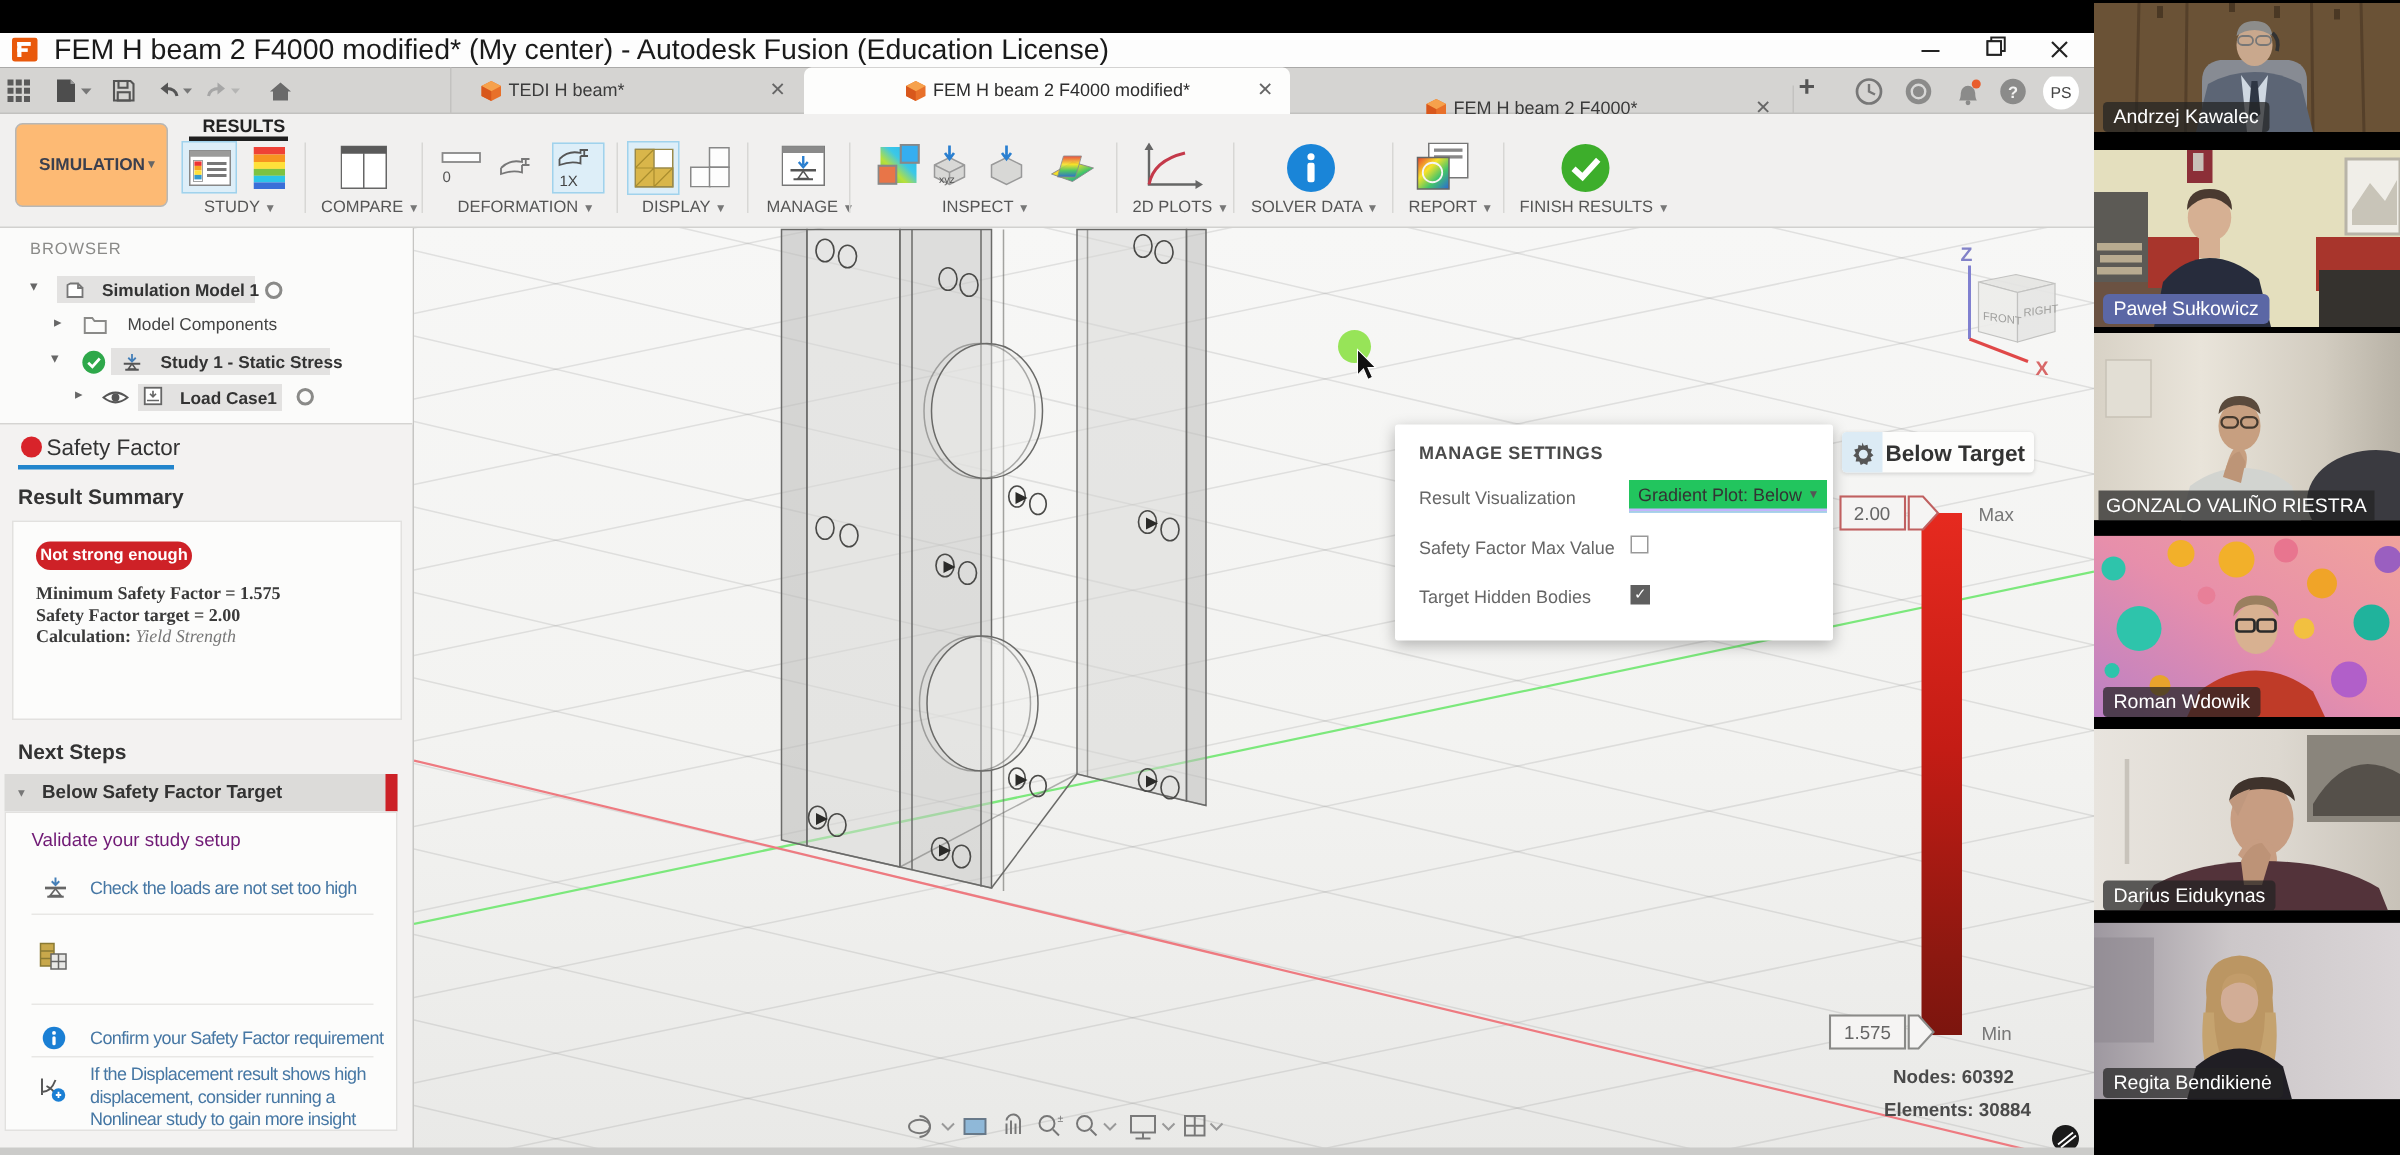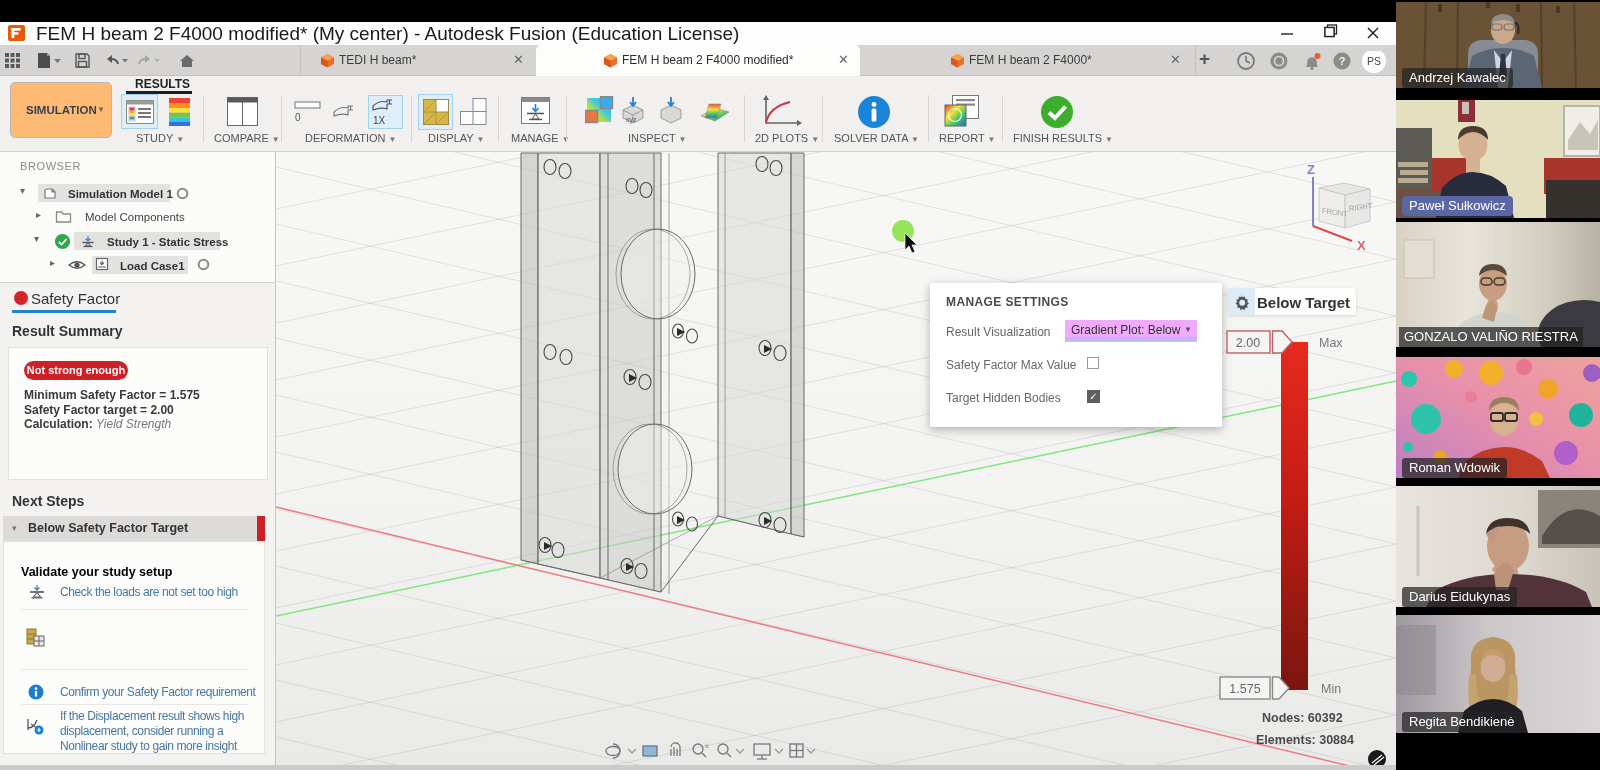--- a/index.html
+++ b/index.html
@@ -88,21 +88,21 @@
   </div>
 
   <div class="abs" style="left:536px;top:0;width:324px;height:31px;background:#fdfdfc;border-radius:5px 5px 0 0;">
     <svg class="abs" style="left:67px;top:8px" width="15" height="15">
         <use href="#cube"></use>
       </svg>
     <div class="abs" style="left:86px;top:8px;font-size:12px;color:#2d2d2d;">FEM H beam 2 F4000 modified*</div>
     <div class="abs" style="left:302px;top:7px;font-size:13px;color:#666;">✕</div>
   </div>
 
-  <div class="abs" style="left:860px;top:0;width:336px;height:31px;border-right:1px solid #c3c2c0;">
+  <div class="abs" style="left:860px;top:12px;width:336px;height:31px;border-right:1px solid #c3c2c0;">
     <svg class="abs" style="left:90px;top:8px" width="15" height="15">
         <use href="#cube"></use>
       </svg>
     <div class="abs" style="left:109px;top:8px;font-size:12px;color:#3b3b3b;">FEM H beam 2 F4000*</div>
     <div class="abs" style="left:310px;top:7px;font-size:13px;color:#666;">✕</div>
   </div>
 
   <div class="abs" style="left:1199px;top:3px;font-size:19px;color:#555;font-weight:bold;">+</div>
   <svg class="abs" style="left:1236px;top:6px" width="160" height="26">
 
@@ -350,35 +350,35 @@
   <div class="abs" style="left:14px;top:139px;width:14px;height:14px;border-radius:50%;background:#d8232a;"></div>
   <div class="abs" style="left:31px;top:138px;font-size:15px;color:#333;">Safety Factor</div>
   <div class="abs" style="left:12px;top:158px;width:104px;height:3px;background:#2285cc;"></div>
 
   <div class="abs" style="left:12px;top:171px;font-size:14px;font-weight:bold;color:#333;">Result Summary</div>
 
   <div class="abs" style="left:8px;top:195px;width:260px;height:133px;background:#fcfcfb;border:1px solid #e2e1df;">
     <div class="abs" style="left:15px;top:13px;width:104px;height:19px;background:#ce2127;border-radius:10px;">
       <div class="abs" style="left:0;top:3px;width:104px;text-align:center;font-size:11px;font-weight:bold;color:#fff;">Not strong enough</div>
     </div>
-    <div class="abs" style="left:15px;top:40px;font-size:12px;font-weight:bold;color:#3a3a3a;line-height:14.6px;white-space:nowrap;">
+    <div class="abs" style="left:15px;top:40px;font-size:12px;font-weight:bold;color:#3a3a3a;line-height:14.6px;white-space:nowrap;font-family:Liberation Serif, serif;">
       Minimum Safety Factor = 1.575<br>Safety Factor target = 2.00<br>Calculation: <span style="font-weight:normal;font-style:italic;color:#777;">Yield Strength</span>
     </div>
   </div>
 
   <div class="abs" style="left:12px;top:341px;font-size:14px;font-weight:bold;color:#333;">Next Steps</div>
 
   <div class="abs" style="left:3px;top:364px;width:262px;height:25px;background:#dcdbd9;">
     <div class="abs" style="left:9px;top:7px;font-size:9px;color:#777;">▾</div>
     <div class="abs" style="left:25px;top:5px;font-size:12.5px;font-weight:bold;color:#333;">Below Safety Factor Target</div>
     <div class="abs" style="left:254px;top:0;width:8px;height:25px;background:#cc2127;"></div>
   </div>
 
   <div class="abs" style="left:3px;top:389px;width:262px;height:213px;background:#fcfcfb;border:1px solid #e2e1df;">
-    <div class="abs" style="left:17px;top:23px;font-size:12.5px;font-weight:bold;color:#000000;">Validate your study setup</div>
+    <div class="abs" style="left:17px;top:11px;font-size:12.5px;font-weight:normal;color:#701a75;">Validate your study setup</div>
     <svg class="abs" style="left:24px;top:42px" width="18" height="18">
       <path d="M9 1 L9 5 M6.5 3.5 L9 6 L11.5 3.5" stroke="#447fb8" stroke-width="1.3" fill="none"></path>
       <line x1="2" y1="8" x2="16" y2="8" stroke="#666" stroke-width="1.8"></line>
       <path d="M9 8.5 L5.5 13 L12.5 13 Z" fill="none" stroke="#666" stroke-width="1.1"></path>
       <line x1="3.5" y1="13.8" x2="14.5" y2="13.8" stroke="#666" stroke-width="1.4"></line>
     </svg>
     <div class="abs" style="left:56px;top:43px;font-size:12px;letter-spacing:-0.4px;color:#4677a4;white-space:nowrap;">Check the loads are not set too high</div>
     <div class="abs" style="left:17px;top:67px;width:228px;height:1px;background:#e8e7e5;"></div>
     <svg class="abs" style="left:22px;top:86px" width="20" height="20">
       <rect x="1" y="1" width="9" height="15" fill="#c8a84b" stroke="#8a7a33"></rect>
@@ -536,21 +536,21 @@
       <path d="M531 597 l4 4 l4 -4" stroke="#999"></path>
     </g>
 
     <circle cx="1101" cy="607" r="9" fill="#1a1a1a"></circle>
     <path d="M1096 611 L1106 603 M1098 613 L1108 605" stroke="#fff" stroke-width="1.2"></path>
   </svg>
 
   <div class="abs" style="left:654px;top:131px;width:292px;height:144px;background:#fff;border-radius:2px;box-shadow:0 3px 10px rgba(0,0,0,0.28);">
     <div class="abs" style="left:16px;top:12px;font-size:12px;font-weight:bold;color:#4a4a4a;letter-spacing:0.4px;">MANAGE SETTINGS</div>
     <div class="abs" style="left:16px;top:42px;font-size:12px;color:#666;">Result Visualization</div>
-    <div class="abs" style="left:135px;top:37px;width:132px;height:21px;border-bottom:4px solid #c4b5fd;background:#f0abfc;">
+    <div class="abs" style="left:156px;top:37px;width:132px;height:21px;border-bottom:2px solid #c4b5fd;background:#22c55e;">
       <div class="abs" style="left:6px;top:3px;font-size:12px;color:#333;">Gradient Plot: Below</div>
       <div class="abs" style="left:119px;top:5px;font-size:8px;color:#555;">▼</div>
       <div class="abs" style="left:0;top:21px;width:132px;height:1px;background:#a8d2ee;"></div>
     </div>
     <div class="abs" style="left:16px;top:75px;font-size:12px;color:#666;">Safety Factor Max Value</div>
     <div class="abs" style="left:157px;top:74px;width:12px;height:12px;border:1px solid #999;background:#fff;"></div>
     <div class="abs" style="left:16px;top:108px;font-size:12px;color:#666;">Target Hidden Bodies</div>
     <div class="abs" style="left:157px;top:107px;width:13px;height:13px;background:#5f5f5f;color:#fff;font-size:10px;text-align:center;line-height:13px;">✓</div>
   </div>
 

